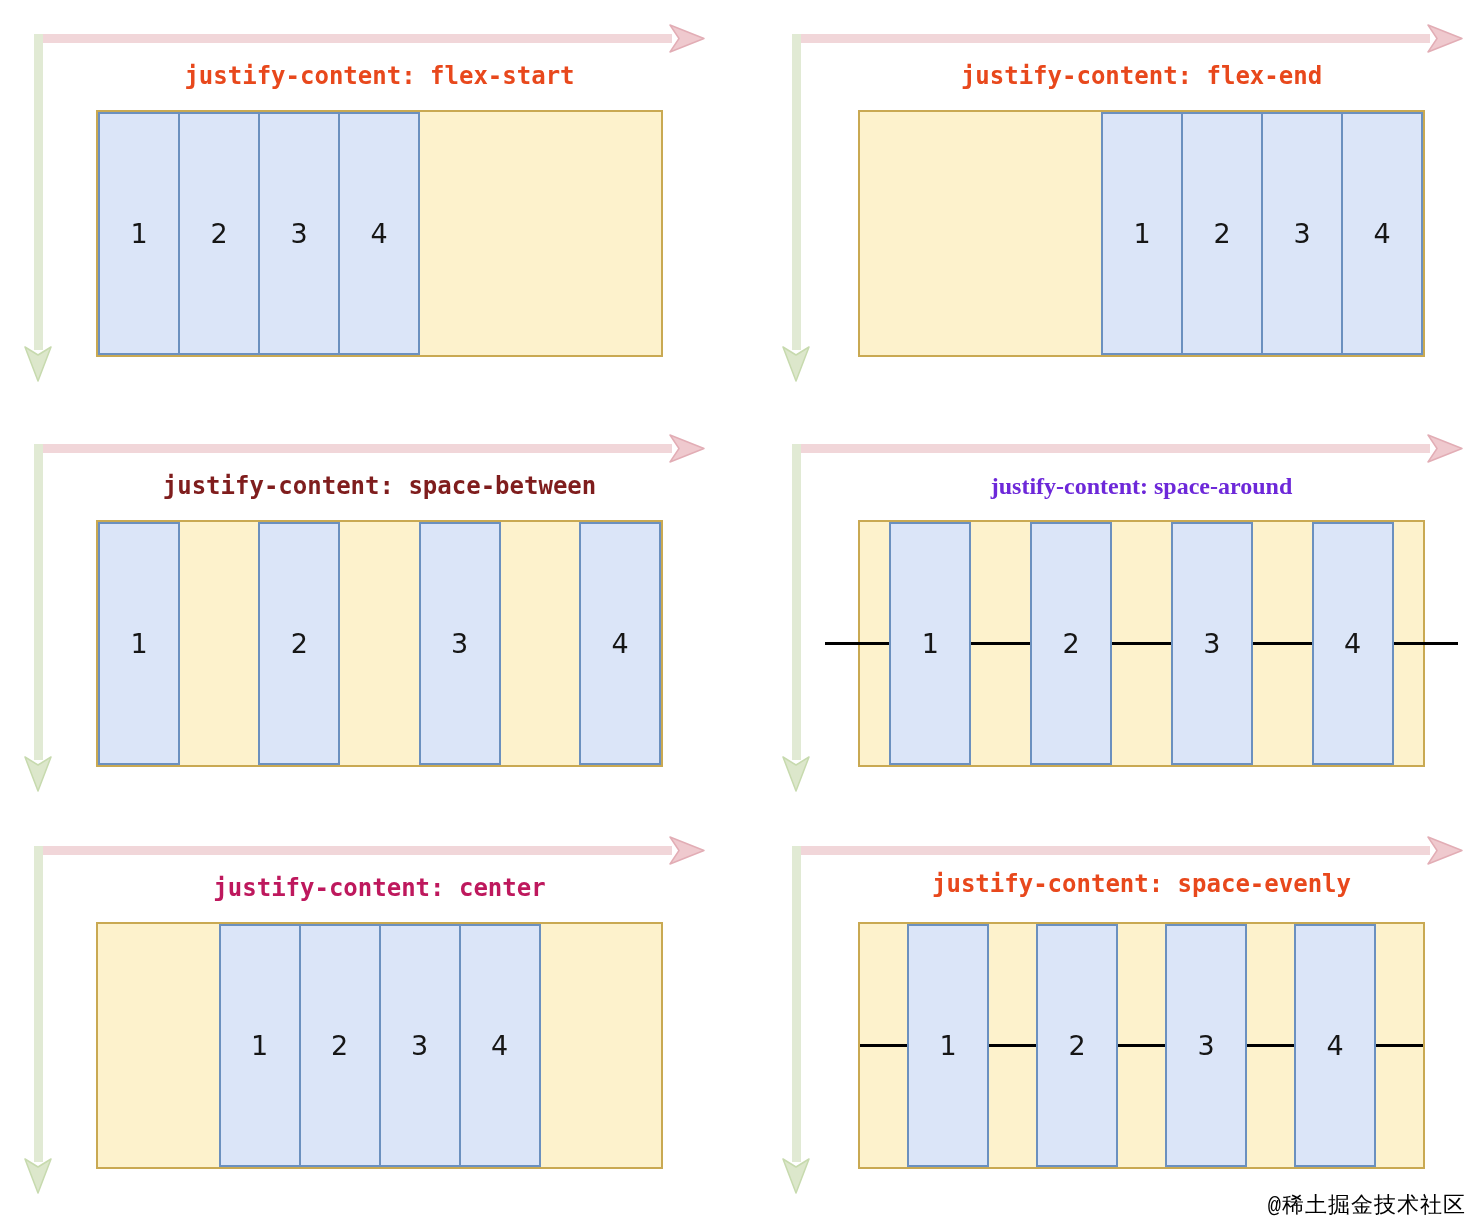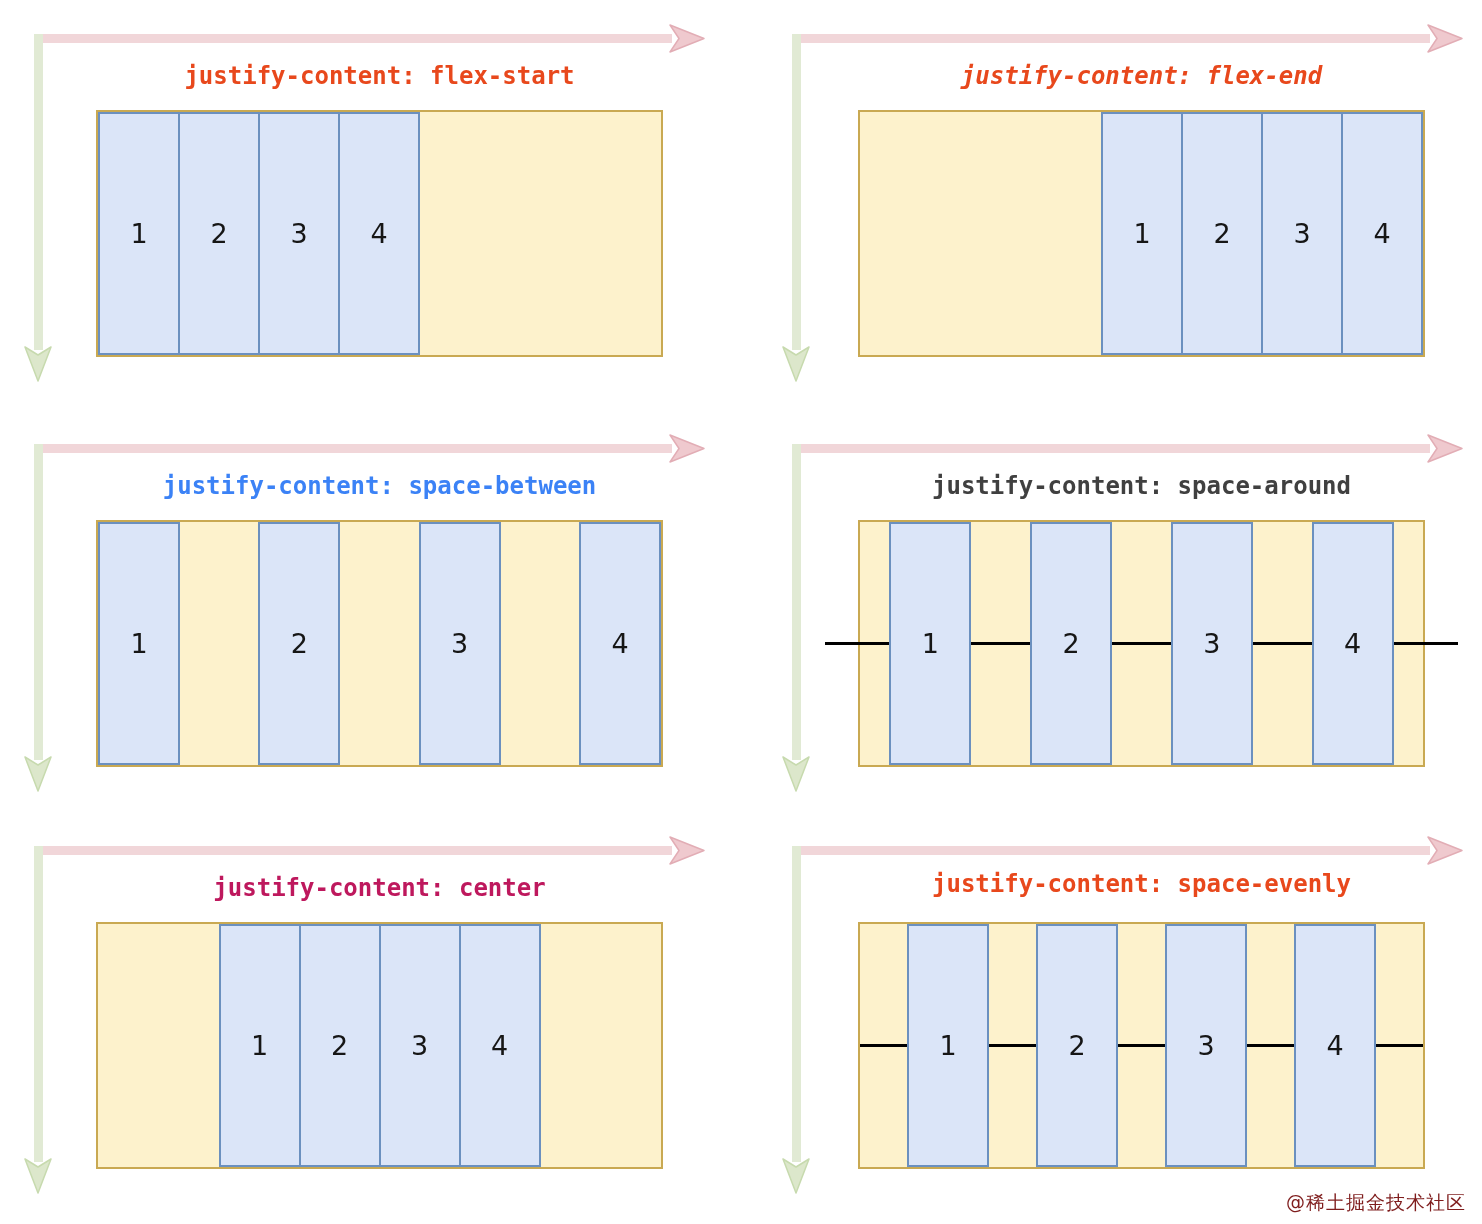--- a/index.html
+++ b/index.html
@@ -35,23 +35,24 @@
     align-items: center;
     justify-content: center;
     font-size: 27px;
     color: #161616;
   }
   .space-line { position: absolute; height: 3px; }
   .watermark {
     position: absolute;
     right: 16px;
     top: 1190px;
-    font-size: 19px;
+    font-size: 22px;
     letter-spacing: 1px;
-    color: #7f1d1d;
+    color: #000000;
+    font-family: Liberation Mono, monospace;
   }
 </style>
 </head>
 <body>
 
 <div id="canvas">
   <div class="watermark">@稀土掘金技术社区</div>
 <div class="panel" style="left: 0px; top: 0px;">
       <div class="h-shaft" style="left: 34px; top: 34px; width: 638px; background: rgb(241, 214, 217);"></div>
       <div class="axis-head" style="left: 669px; top: 23px;"><svg width="36" height="31" viewBox="0 0 36 31">
@@ -79,21 +80,21 @@
     </div>
     <div class="panel" style="left: 741px; top: 0px;">
       <div class="h-shaft" style="left: 51px; top: 34px; width: 638px; background: rgb(241, 214, 217);"></div>
       <div class="axis-head" style="left: 686px; top: 23px;"><svg width="36" height="31" viewBox="0 0 36 31">
           <polygon points="1,2 10,15.5 1,29 35,15.5" fill="#EFC9CE" stroke="#E2ADB5" stroke-width="1.5" stroke-linejoin="round"></polygon>
         </svg></div>
       <div class="v-shaft" style="left: 51px; top: 34px; height: 316px; background: rgb(225, 234, 212);"></div>
       <div class="axis-head" style="left: 40px; top: 346px;"><svg width="30" height="36" viewBox="0 0 30 36">
           <polygon points="2,1 15,9 28,1 15,35" fill="#DCE7CB" stroke="#C7DAAE" stroke-width="1.5" stroke-linejoin="round"></polygon>
         </svg></div>
-      <div class="panel-title" style="left: 117px; width: 567px; top: 61px; color: rgb(232, 72, 28); font-style: italic;">justify-content: flex-end</div>
+      <div class="panel-title" style="left: 117px; width: 567px; top: 61px; color: rgb(232, 72, 28);">justify-content: flex-end</div>
       <div class="flex-container" style="left: 117px; top: 110px; width: 567px; height: 247px; background: rgb(253, 242, 204); border-color: rgb(201, 169, 82);">
         <div class="flex-item" style="left: 241px; background: rgb(219, 229, 248); border-color: rgb(107, 144, 191); color: rgb(22, 22, 22);">
           <span>1</span>
         </div>
         <div class="flex-item" style="left: 321px; background: rgb(219, 229, 248); border-color: rgb(107, 144, 191); color: rgb(22, 22, 22);">
           <span>2</span>
         </div>
         <div class="flex-item" style="left: 401px; background: rgb(219, 229, 248); border-color: rgb(107, 144, 191); color: rgb(22, 22, 22);">
           <span>3</span>
         </div>
@@ -104,21 +105,21 @@
     </div>
     <div class="panel" style="left: 0px; top: 410px;">
       <div class="h-shaft" style="left: 34px; top: 34px; width: 638px; background: rgb(241, 214, 217);"></div>
       <div class="axis-head" style="left: 669px; top: 23px;"><svg width="36" height="31" viewBox="0 0 36 31">
           <polygon points="1,2 10,15.5 1,29 35,15.5" fill="#EFC9CE" stroke="#E2ADB5" stroke-width="1.5" stroke-linejoin="round"></polygon>
         </svg></div>
       <div class="v-shaft" style="left: 34px; top: 34px; height: 316px; background: rgb(225, 234, 212);"></div>
       <div class="axis-head" style="left: 23px; top: 346px;"><svg width="30" height="36" viewBox="0 0 30 36">
           <polygon points="2,1 15,9 28,1 15,35" fill="#DCE7CB" stroke="#C7DAAE" stroke-width="1.5" stroke-linejoin="round"></polygon>
         </svg></div>
-      <div class="panel-title" style="left: 96px; width: 567px; top: 61px; color: #3b82f6;">justify-content: space-between</div>
+      <div class="panel-title" style="left: 96px; width: 567px; top: 61px; color: #7f1d1d;">justify-content: space-between</div>
       <div class="flex-container" style="left: 96px; top: 110px; width: 567px; height: 247px; background: rgb(253, 242, 204); border-color: rgb(201, 169, 82);">
         <div class="flex-item" style="left: 0px; background: rgb(219, 229, 248); border-color: rgb(107, 144, 191); color: rgb(22, 22, 22);">
           <span>1</span>
         </div>
         <div class="flex-item" style="left: 160.333px; background: rgb(219, 229, 248); border-color: rgb(107, 144, 191); color: rgb(22, 22, 22);">
           <span>2</span>
         </div>
         <div class="flex-item" style="left: 320.667px; background: rgb(219, 229, 248); border-color: rgb(107, 144, 191); color: rgb(22, 22, 22);">
           <span>3</span>
         </div>
@@ -129,21 +130,21 @@
     </div>
     <div class="panel" style="left: 741px; top: 410px;">
       <div class="h-shaft" style="left: 51px; top: 34px; width: 638px; background: rgb(241, 214, 217);"></div>
       <div class="axis-head" style="left: 686px; top: 23px;"><svg width="36" height="31" viewBox="0 0 36 31">
           <polygon points="1,2 10,15.5 1,29 35,15.5" fill="#EFC9CE" stroke="#E2ADB5" stroke-width="1.5" stroke-linejoin="round"></polygon>
         </svg></div>
       <div class="v-shaft" style="left: 51px; top: 34px; height: 316px; background: rgb(225, 234, 212);"></div>
       <div class="axis-head" style="left: 40px; top: 346px;"><svg width="30" height="36" viewBox="0 0 30 36">
           <polygon points="2,1 15,9 28,1 15,35" fill="#DCE7CB" stroke="#C7DAAE" stroke-width="1.5" stroke-linejoin="round"></polygon>
         </svg></div>
-      <div class="panel-title" style="left: 117px; width: 567px; top: 61px; color: #404040;">justify-content: space-around</div>
+      <div class="panel-title" style="left: 117px; width: 567px; top: 61px; color: #6d28d9; font-family: Liberation Serif, serif;">justify-content: space-around</div>
       <div class="flex-container" style="left: 117px; top: 110px; width: 567px; height: 247px; background: rgb(253, 242, 204); border-color: rgb(201, 169, 82);">
         <div class="space-line" style="left: -35px; width: 65.375px; top: 120px; background: rgb(0, 0, 0);"></div>
         <div class="space-line" style="left: 110.375px; width: 60.75px; top: 120px; background: rgb(0, 0, 0);"></div>
         <div class="space-line" style="left: 251.125px; width: 60.75px; top: 120px; background: rgb(0, 0, 0);"></div>
         <div class="space-line" style="left: 391.875px; width: 60.75px; top: 120px; background: rgb(0, 0, 0);"></div>
         <div class="space-line" style="left: 532.625px; width: 65.375px; top: 120px; background: rgb(0, 0, 0);"></div>
         <div class="flex-item" style="left: 29.375px; background: rgb(219, 229, 248); border-color: rgb(107, 144, 191); color: rgb(22, 22, 22);">
           <span>1</span>
         </div>
         <div class="flex-item" style="left: 170.125px; background: rgb(219, 229, 248); border-color: rgb(107, 144, 191); color: rgb(22, 22, 22);">

